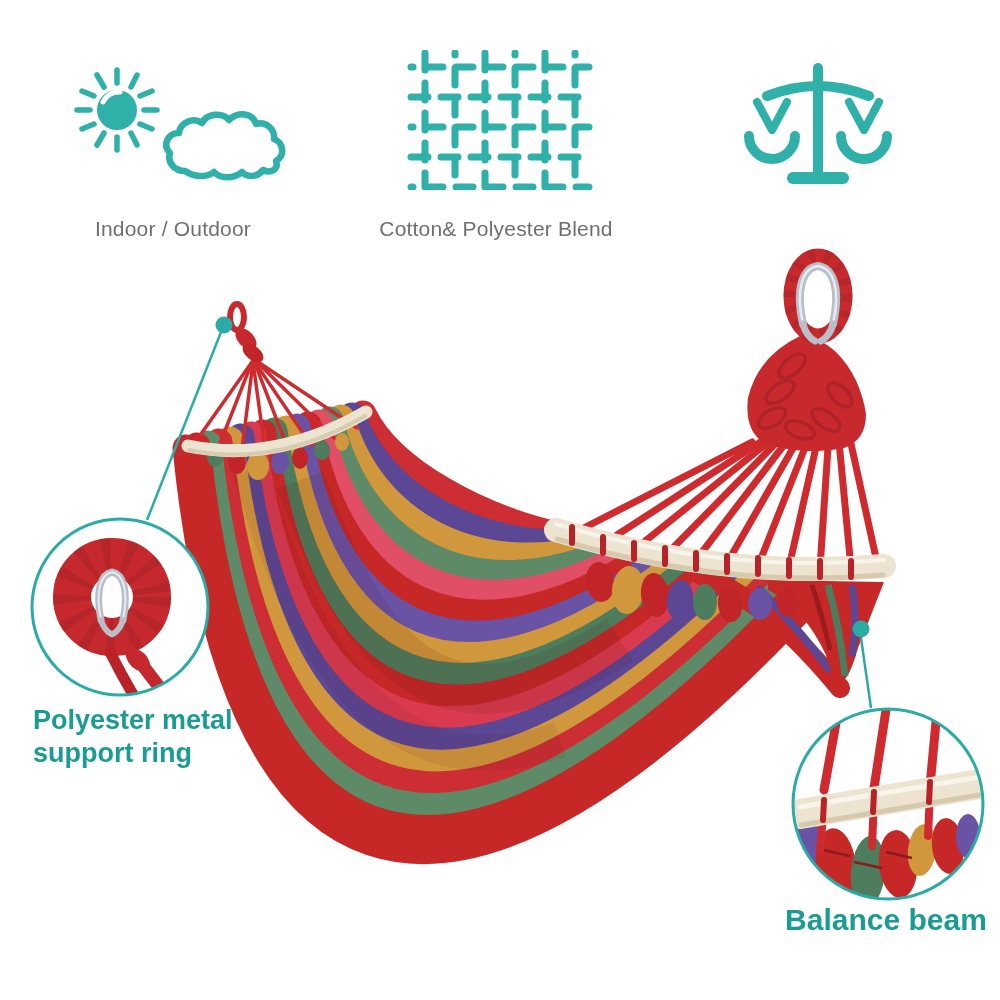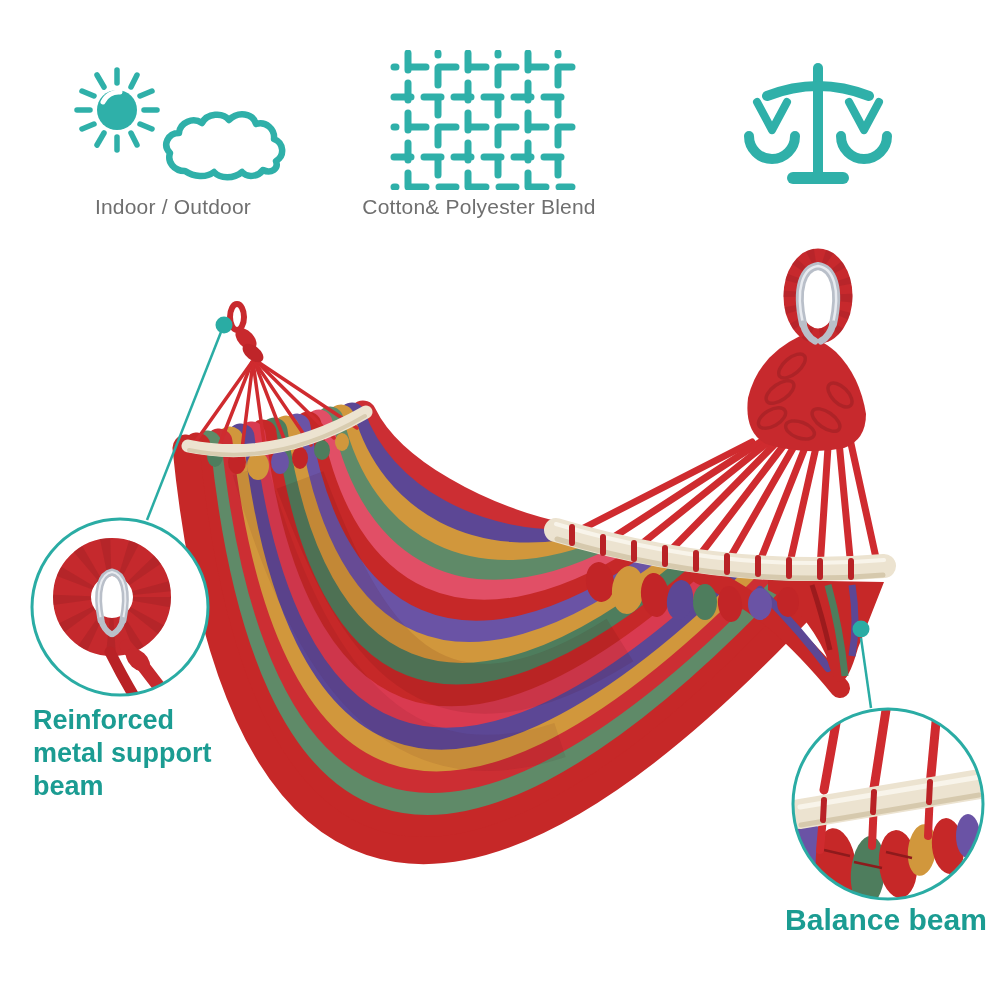--- a/index.html
+++ b/index.html
@@ -9,25 +9,25 @@
     --callout-text:#1b9c92;
   }
   html,body{margin:0;padding:0;}
   body{
     width:1000px;height:1000px;position:relative;background:#ffffff;
     font-family:"Liberation Sans", sans-serif;overflow:hidden;
   }
   .feature{position:absolute;top:50px;width:250px;text-align:center;}
   .feature svg{display:block;margin:0 auto;}
   .feature .flabel{
-    margin-top:5px;font-size:21px;line-height:24px;color:var(--label-gray);
+    margin-top:27px;font-size:21px;line-height:24px;color:var(--label-gray);
     letter-spacing:0.2px;white-space:nowrap;
   }
   #feature-1{left:48px;}
-  #feature-2{left:354px;}
+  #feature-2{left:371px;}
   #feature-3{left:705px;}
   #hammock-scene{position:absolute;left:0;top:0;}
   .callout-text{
     position:absolute;font-weight:bold;color:var(--callout-text);
   }
   #support-ring-text{left:33px;top:704px;width:210px;font-size:27px;line-height:33px;}
   #balance-beam-text{left:766px;top:903px;width:240px;font-size:30px;text-align:center;}
 </style>
 </head>
 <body>
@@ -275,14 +275,14 @@
       <line x1="824" y1="800" x2="823" y2="820"></line>
       <line x1="874" y1="792" x2="873" y2="812"></line>
       <line x1="930" y1="782" x2="929" y2="802"></line>
     </g>
   </g>
   <circle cx="888" cy="804" r="95" fill="none" stroke="#2aaca4" stroke-width="3"></circle>
   <line x1="861" y1="638" x2="871" y2="708" stroke="#2aaca4" stroke-width="2.5"></line>
   <circle cx="861" cy="629" r="8.5" fill="#2aaca4"></circle>
 </svg>
 
-<div class="callout-text" id="support-ring-text">Reinforced metal support beam</div>
+<div class="callout-text" id="support-ring-text">Polyester metal support ring</div>
 <div class="callout-text" id="balance-beam-text">Balance beam</div>
 
 </body></html>

